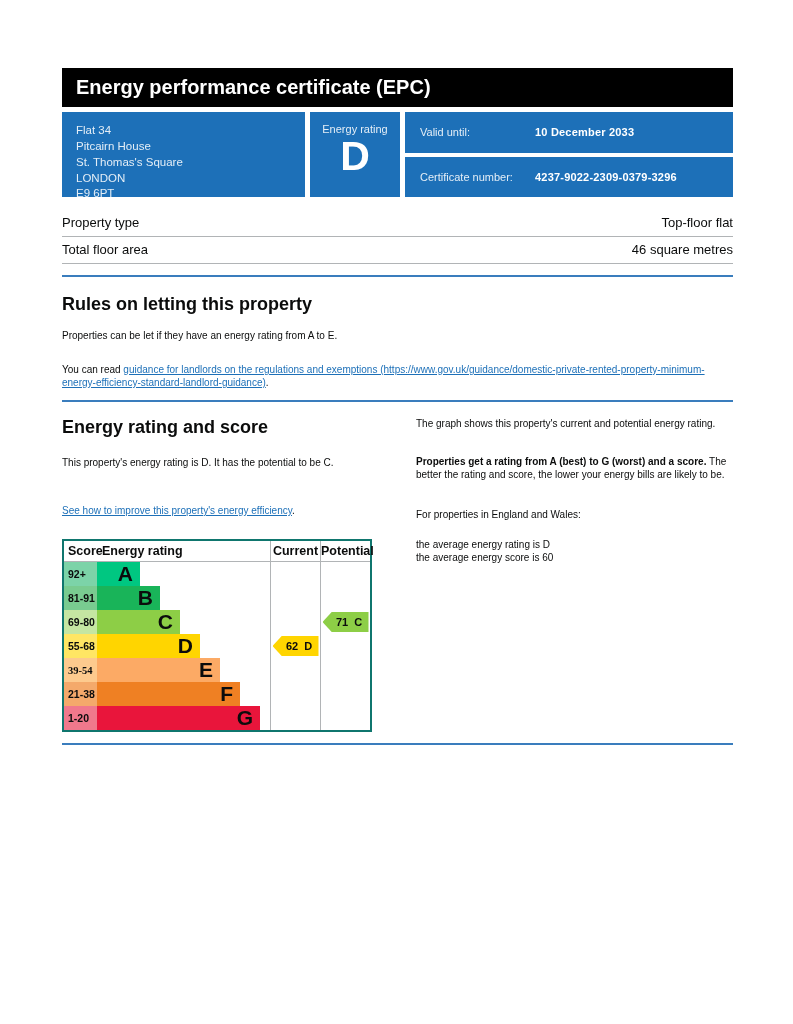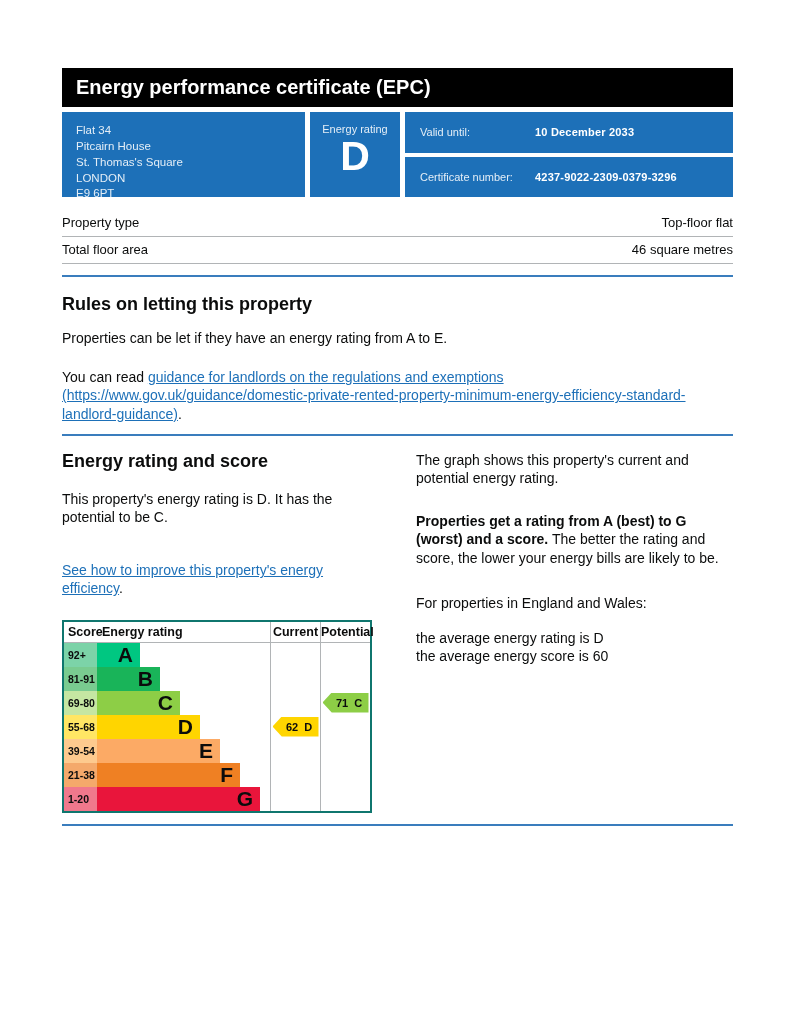--- a/index.html
+++ b/index.html
@@ -32,21 +32,21 @@
   .validity .vval { font-weight: bold; color: #ffffff; letter-spacing: 0.2px; }
 
   
   .ptable { font-size: 13px; }
   .ptable .prow { display: flex; padding: 5px 0 6px; border-bottom: 1px solid #b1b4b6; justify-content: space-between; }
   .ptable .plabel { width: 338px; }
 
   hr.blue { border: 0; border-top: 2px solid #3a7dbd; margin-top: 11px; }
 
   h2 { font-size: 18px; font-weight: bold; margin-top: 17px; }
-  p { font-size: 14px; line-height: 1.3; }
+  p { font-size: 10px; line-height: 1.3; }
   .p-gap { margin-top: 14px; }
   .p-gap2 { margin-top: 21px; }
   a { color: #1d70b8; text-decoration: underline; word-break: break-word; }
 
   .rules-hr { margin-top: 27px; }
 
   
   .cols { display: flex; gap: 40px; margin-top: 15px; }
   .col-left { width: 314px; }
   .col-right { width: 317px; }
@@ -176,21 +176,21 @@
               </div>
               <div class="cur-cell">
                 <div class="arrow" style="background: rgb(255, 213, 0);">
                   <span class="">62</span>
                   <span class="">D</span>
                 </div>
               </div>
               <div class="pot-cell"></div>
             </div>
             <div class="epc-row">
-              <div class="score-cell" style="background: rgb(253, 202, 142);">39-54</div>
+              <div class="score-cell" style="background: rgb(253, 202, 142); font-family: Liberation Serif, serif;">39-54</div>
               <div class="bar-area">
                 <div class="bar" style="background: rgb(252, 170, 101); width: 123px;">E</div>
               </div>
               <div class="cur-cell"></div>
               <div class="pot-cell"></div>
             </div>
             <div class="epc-row">
               <div class="score-cell" style="background: rgb(244, 169, 107);">21-38</div>
               <div class="bar-area">
                 <div class="bar" style="background: rgb(239, 128, 35); width: 143px;">F</div>

